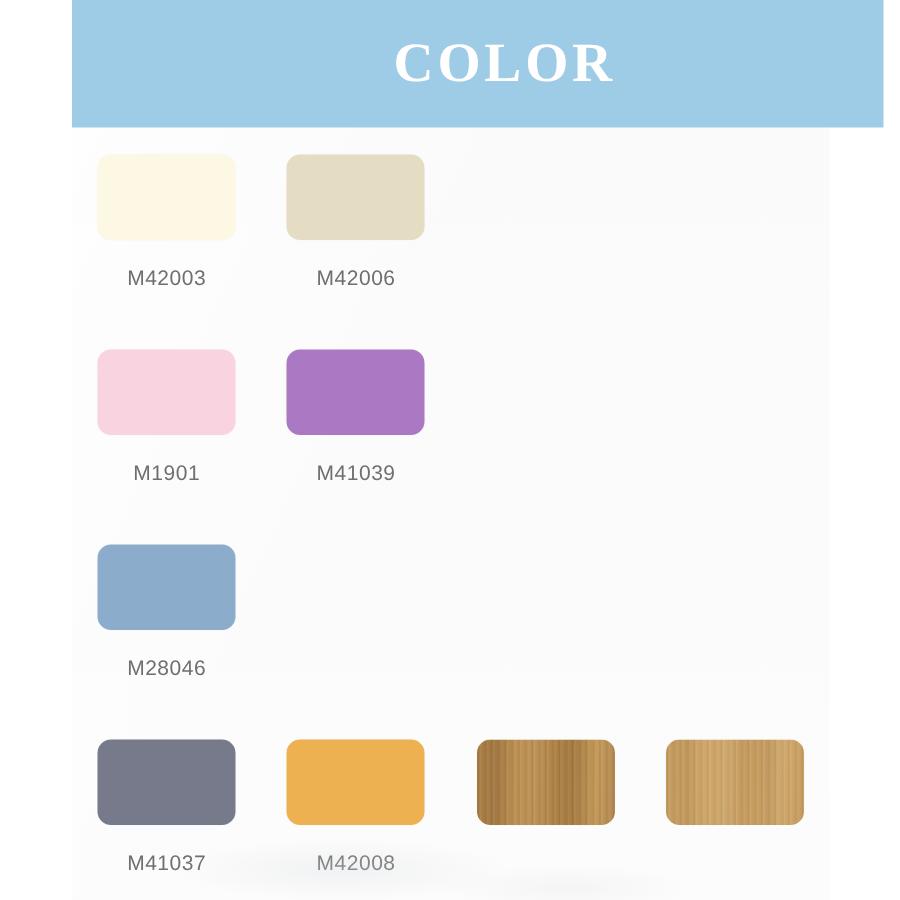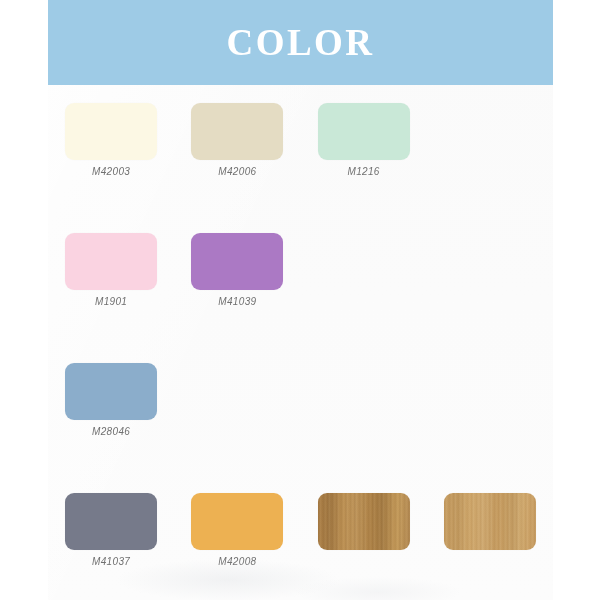--- a/index.html
+++ b/index.html
@@ -39,20 +39,21 @@
   #header {
     position: absolute;
     left: 48px;
     top: 0px;
     width: 505px;
     height: 85px;
     background: #9ecbe6;
     display: flex;
     align-items: center;
     justify-content: center;
+    padding-left: 36px;
   }
   #header-title {
     color: #ffffff;
     font-family: "Liberation Serif", "DejaVu Serif", serif;
     font-weight: bold;
     font-size: 37px;
     letter-spacing: 2.5px;
     line-height: 1;
     user-select: none;
   }
@@ -81,28 +82,27 @@
     align-items: center;
   }
   .swatch {
     width: 92px;
     height: 57px;
     border-radius: 9px;
     margin-top: 8px;
     box-shadow: 0 0 0 0.5px rgba(0,0,0,0.015);
   }
   .swatch-label {
-    margin-top: 6px;
-    font-size: 10px;
+    margin-top: 17px;
+    font-size: 14px;
     color: #6f6f6f;
     letter-spacing: 0.35px;
     font-family: "Liberation Sans", sans-serif;
     text-align: center;
     white-space: nowrap;
-    font-style: italic;
   }
 
   
   .swatch.wood {
     background-repeat: repeat;
   }
   .wood-dark {
     background-image:
       repeating-linear-gradient(90deg,
         rgba(90,58,24,0.00) 0px,
@@ -166,24 +166,20 @@
   <div id="grid">
       <div class="grid-row">
         <div class="cell">
           <div class="swatch" style="background: rgb(252, 248, 228);"></div>
           <div class="swatch-label">M42003</div>
         </div>
         <div class="cell">
           <div class="swatch" style="background: rgb(228, 220, 195);"></div>
           <div class="swatch-label">M42006</div>
         </div>
-        <div class="cell">
-          <div class="swatch" style="background: rgb(201, 232, 215);"></div>
-          <div class="swatch-label">M1216</div>
-        </div>
       </div>
       <div class="grid-row">
         <div class="cell">
           <div class="swatch" style="background: rgb(250, 211, 225);"></div>
           <div class="swatch-label">M1901</div>
         </div>
         <div class="cell">
           <div class="swatch" style="background: rgb(171, 121, 196);"></div>
           <div class="swatch-label">M41039</div>
         </div>

